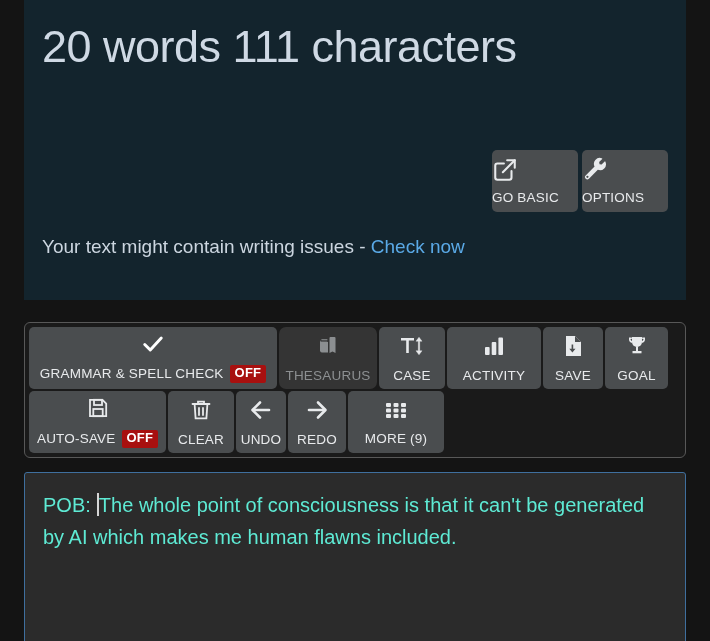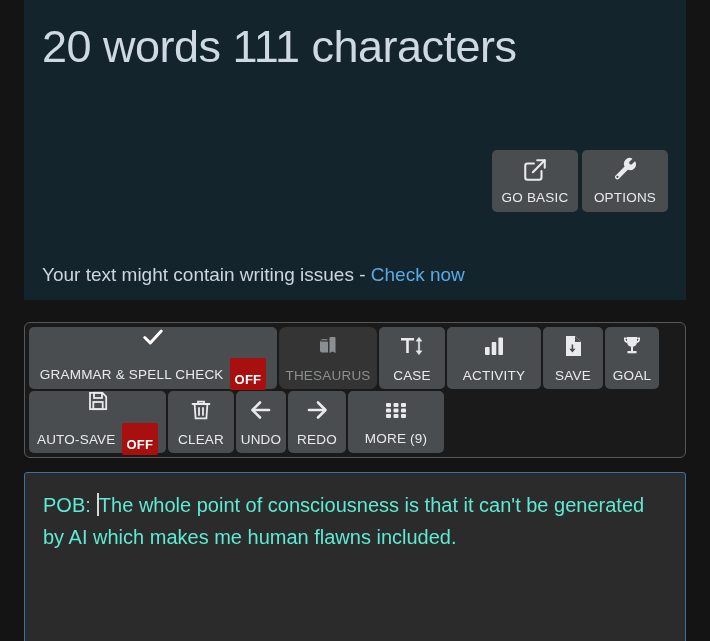--- a/index.html
+++ b/index.html
@@ -39,33 +39,32 @@
     display: flex;
     gap: 4px;
   }
   .hbtn {
     background: #4a4d4f;
     border-radius: 5px;
     width: 86px;
     height: 62px;
     display: flex;
     flex-direction: column;
-    align-items: center;
     justify-content: center;
     gap: 7px;
     color: #e8eaec;
     cursor: pointer;
   }
   .hbtn .lbl { font-size: 13.5px; letter-spacing: .2px; }
   .hbtn svg { display: block; }
 
   .issues {
     position: absolute;
     left: 18px;
-    top: 264px;
+    top: 236px;
     font-size: 19px;
     color: #ccd6e0;
     white-space: nowrap;
   }
   .issues a {
     color: #5aa9e6;
     text-decoration: none;
     cursor: pointer;
   }
 
@@ -107,30 +106,30 @@
     display: flex;
     align-items: center;
     gap: 6px;
     white-space: nowrap;
   }
   .badge-off {
     background: #a8100f;
     color: #fff;
     font-size: 13px;
     font-weight: bold;
-    padding: 15px 5px 2px 5px;
+    padding: 1px 5px 2px 5px;
     border-radius: 2px;
     line-height: 1.1;
   }
   .w-gsc   { width: 248px; }
   .w-thes  { width: 98px; border-radius: 7px; }
   .w-case  { width: 66px; }
   .w-act   { width: 94px; }
   .w-save  { width: 60px; }
-  .w-goal  { width: 54px; }
+  .w-goal  { width: 63px; }
   .w-auto  { width: 137px; }
   .w-clear { width: 66px; }
   .w-undo  { width: 50px; }
   .w-redo  { width: 58px; }
   .w-more  { width: 96px; }
 
   
   .editor-wrap {
     margin-top: 14px;
     width: 662px;

